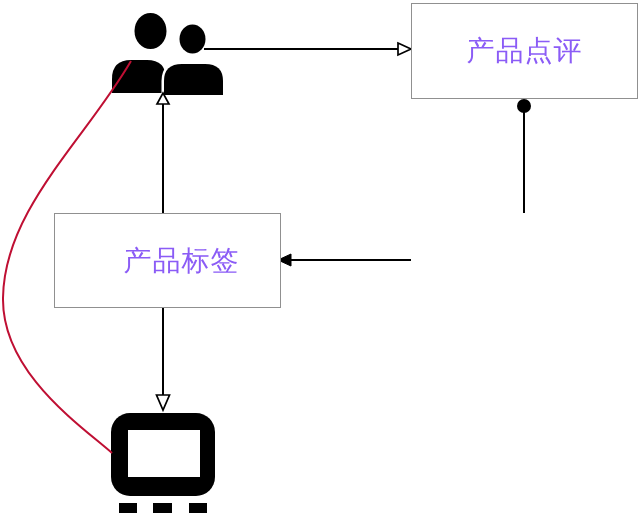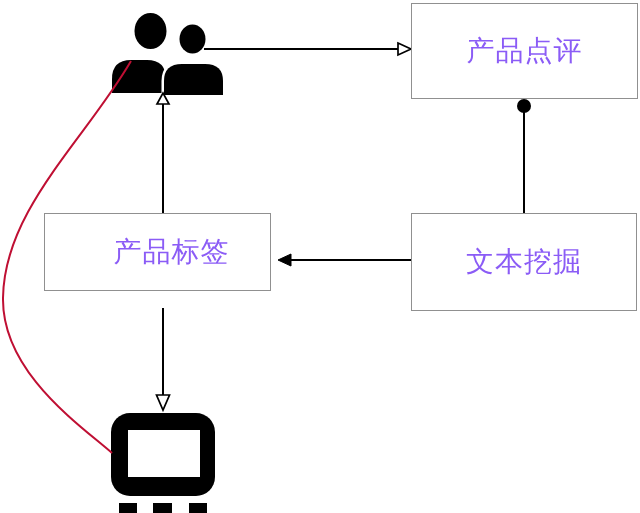--- a/index.html
+++ b/index.html
@@ -32,21 +32,21 @@
     align-items: center;
     justify-content: center;
   }
   .node-label {
     font-size: 28px;
     color: #8b5cf6;
     letter-spacing: 1px;
     white-space: nowrap;
   }
   #node-product-review { left: 411px; top: 3px;   width: 227px; height: 96px; }
-  #node-product-tags   { left: 44px;  top: 213px; width: 227px; height: 78px; padding-left: 28px; }
+  #node-product-tags   { left: 54px;  top: 213px; width: 227px; height: 95px; padding-left: 28px; }
   #node-text-mining    { left: 411px; top: 213px; width: 226px; height: 98px; }
 
   .edge-line   { stroke: #000000; stroke-width: 2; fill: none; }
   .arrow-open  { fill: #ffffff; stroke: #000000; stroke-width: 1.7; }
   .arrow-fill  { fill: #000000; stroke: #000000; stroke-width: 1; }
   .edge-dot    { fill: #000000; }
   .red-curve   { stroke: #bf0f33; stroke-width: 2; fill: none; }
   .icon-fill   { fill: #000000; }
 </style>
 </head>
@@ -102,17 +102,14 @@
   </svg>
 
   <div class="node" id="node-product-review">
     <span class="node-label">产品点评</span>
   </div>
 
   <div class="node" id="node-product-tags">
     <span class="node-label">产品标签</span>
   </div>
 
-  <div class="node" id="node-text-mining">
-    <span class="node-label">文本挖掘</span>
-  </div>
 
 </div>
 
 </body></html>

